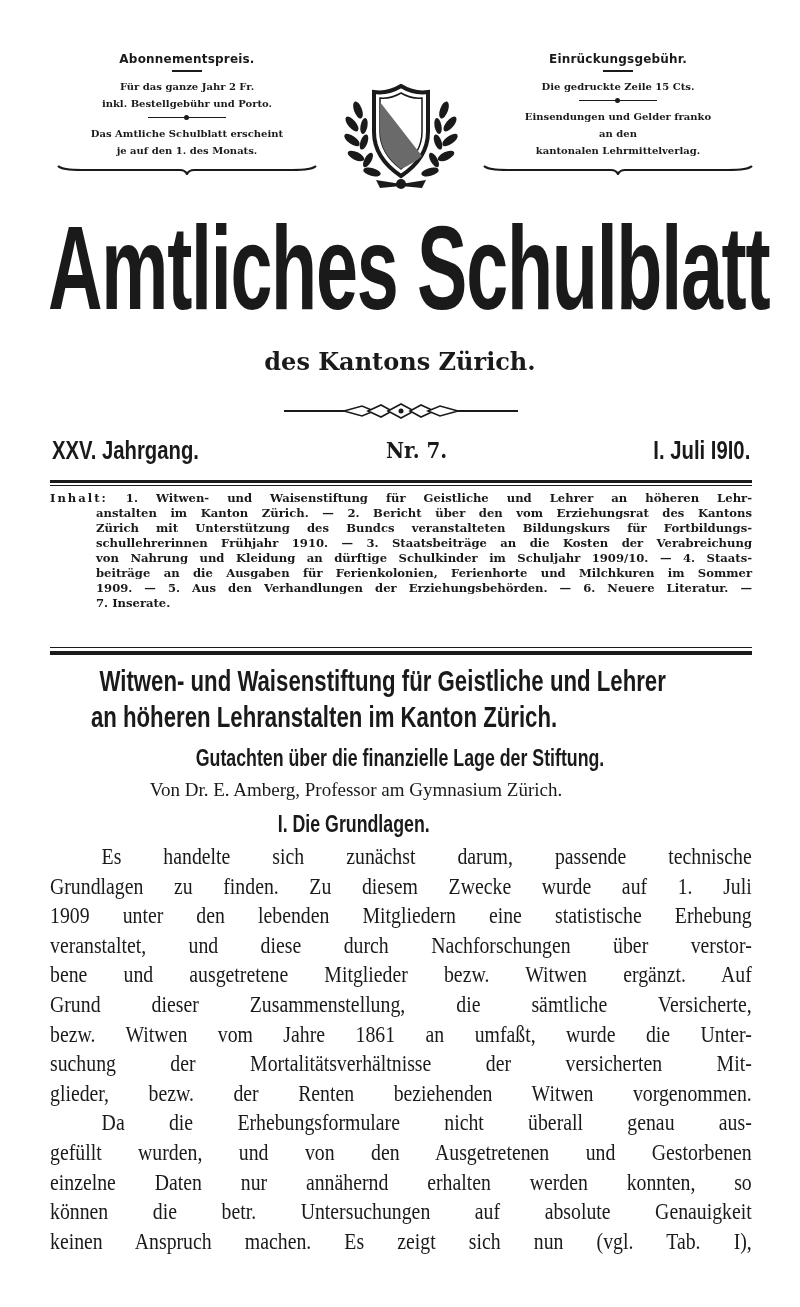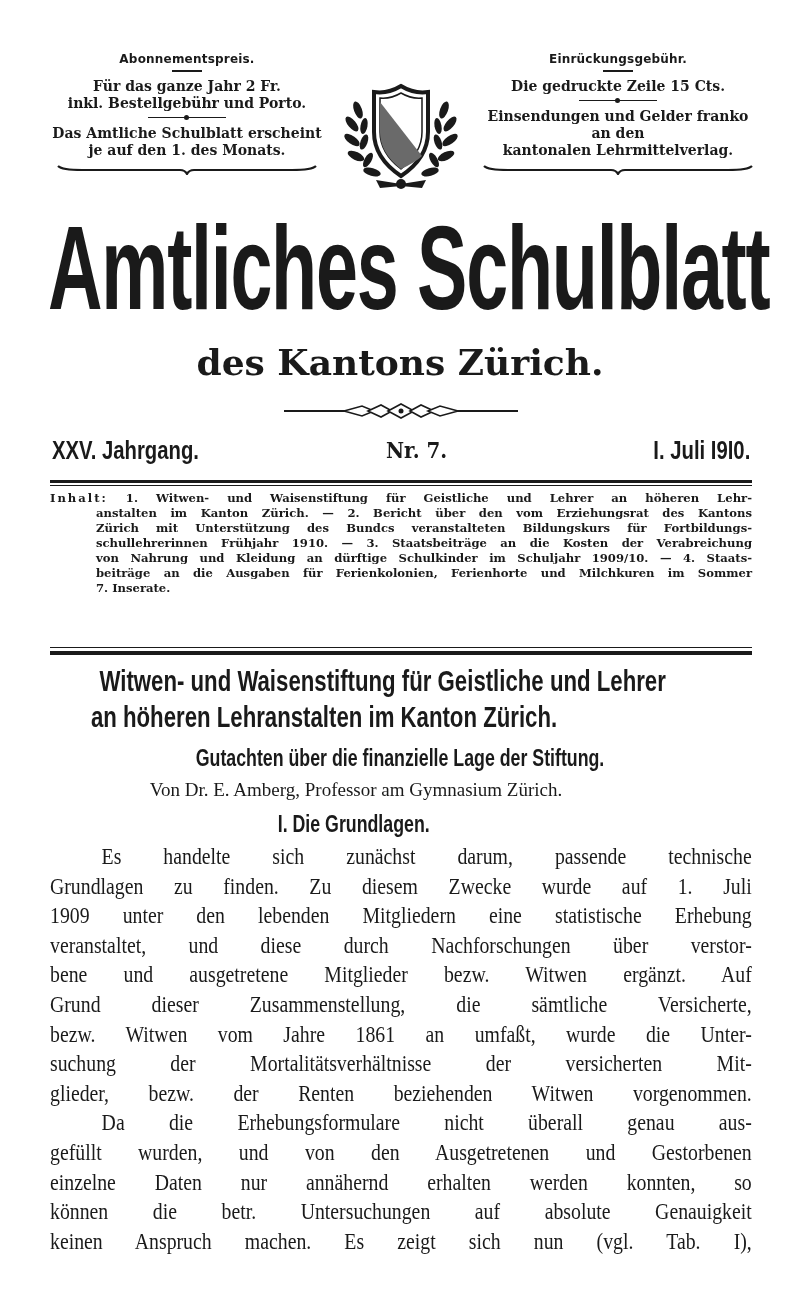--- a/index.html
+++ b/index.html
@@ -4,32 +4,32 @@
 <style>
   html, body { margin: 0; padding: 0; background: #ffffff; }
   body { width: 800px; height: 1307px; position: relative; overflow: hidden; color: #1a1a1a; font-family: "DejaVu Serif", serif; }
 
   
   .box { position: absolute; top: 52px; text-align: center; font-family: "DejaVu Serif", serif; }
   .box-left { left: 52px; width: 270px; }
   .box-right { left: 478px; width: 280px; }
   .box .hdr { font-family: "DejaVu Sans", sans-serif; font-weight: bold; font-size: 12px; letter-spacing: 0.2px; margin-bottom: 4px; }
   .box .short-rule { width: 30px; height: 2px; background: #1a1a1a; margin: 0 auto 6px auto; }
-  .box .line { font-weight: bold; font-size: 14px; line-height: 17px; white-space: nowrap; }
+  .box .line { font-weight: bold; font-size: 10px; line-height: 17px; white-space: nowrap; }
   .box .dot-rule { position: relative; width: 78px; height: 8px; margin: 2px auto 3px auto; }
   .box .dot-rule::before { content: ""; position: absolute; left: 0; right: 0; top: 3px; height: 1px; background: #1a1a1a; }
   .box .dot-rule::after { content: ""; position: absolute; left: 36px; top: 1px; width: 5px; height: 5px; border-radius: 50%; background: #1a1a1a; }
   .brace { position: relative; height: 10px; margin-top: 6px; }
   .brace svg { display: block; }
 
   
   .crest { position: absolute; left: 336px; top: 80px; width: 130px; height: 115px; }
   .title-wrap { position: absolute; left: 0; top: 208px; width: 728px; height: 120px; overflow: visible; }
   .title-wrap .title-inner { position: absolute; left: -150px; width: 1100px; text-align: center; font-family: "Liberation Sans", sans-serif; font-weight: bold; font-size: 118px; line-height: 120px; transform: scaleX(0.64); transform-origin: 550px 0; white-space: nowrap; letter-spacing: -2px; }
-  .subtitle { position: absolute; left: 0; top: 340px; width: 800px; text-align: center; font-family: "DejaVu Serif", serif; font-weight: bold; font-size: 36px; line-height: 44px; }
+  .subtitle { position: absolute; left: 0; top: 340px; width: 800px; text-align: center; font-family: "DejaVu Serif", serif; font-weight: bold; font-size: 24px; line-height: 44px; }
 
   .ornament { position: absolute; left: 284px; top: 402px; width: 234px; height: 18px; }
 
   
   .issue-line { position: absolute; left: 52px; top: 435px; width: 698px; height: 34px; font-family: "Liberation Sans", sans-serif; font-weight: bold; font-size: 26px; }
   .issue-line span { position: absolute; top: 0; white-space: nowrap; transform: scaleX(0.78); }
   .issue-vol { left: 0; transform-origin: left top; }
   .issue-nr { left: 334px; font-family: "DejaVu Serif", serif; font-weight: bold; font-size: 22px; transform: scaleX(0.9) !important; transform-origin: left top; top: 2px !important; }
   .issue-date { right: 0; transform-origin: right top; }
 
@@ -147,20 +147,21 @@
 <div class="rule-thick" style="top:480px;height:3px;"></div>
 <div class="rule-thick" style="top:485px;height:1px;"></div>
 
 <div class="contents">
   <div class="row"><span class="label">Inhalt:</span> <span>1. Witwen- und Waisenstiftung für Geistliche und Lehrer an höheren Lehr-</span></div>
   <div class="row indent">anstalten im Kanton Zürich. — 2. Bericht über den vom Erziehungsrat des Kantons</div>
   <div class="row indent">Zürich mit Unterstützung des Bundcs veranstalteten Bildungskurs für Fortbildungs-</div>
   <div class="row indent">schullehrerinnen Frühjahr 1910. — 3. Staatsbeiträge an die Kosten der Verabreichung</div>
   <div class="row indent">von Nahrung und Kleidung an dürftige Schulkinder im Schuljahr 1909/10. — 4. Staats-</div>
   <div class="row indent">beiträge an die Ausgaben für Ferienkolonien, Ferienhorte und Milchkuren im Sommer</div>
+  <div class="row indent">1909. — 5. Aus den Verhandlungen der Erziehungsbehörden. — 6. Neuere Literatur. —</div>
   <div class="row indent last">7. Inserate.</div>
 </div>
 
 <div class="rule-thick" style="top:647px;height:1px;"></div>
 <div class="rule-thick" style="top:651px;height:4px;"></div>
 
 <div class="art-h1" style="top:664px;"><span>Witwen-  und Waisenstiftung für Geistliche  und Lehrer</span></div>
 <div class="art-h1" style="top:700px;"><span>an höheren Lehranstalten im Kanton Zürich.</span></div>
 <div class="art-h2" style="top:744px;"><span>Gutachten über die finanzielle Lage der Stiftung.</span></div>
 <div class="byline" style="top:779px;">Von Dr. E. Amberg, Professor am Gymnasium Zürich.</div>

